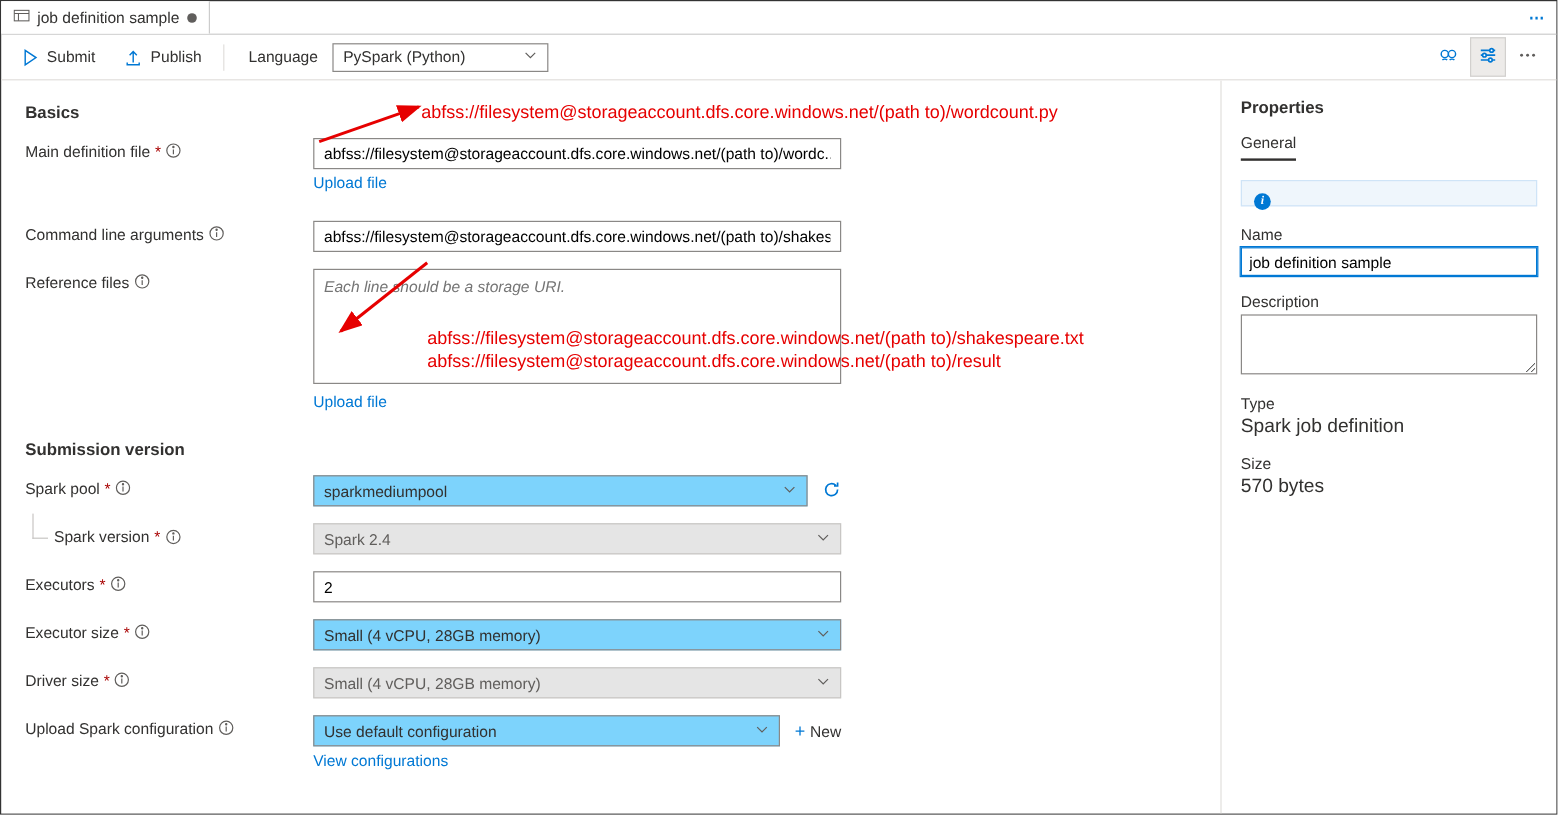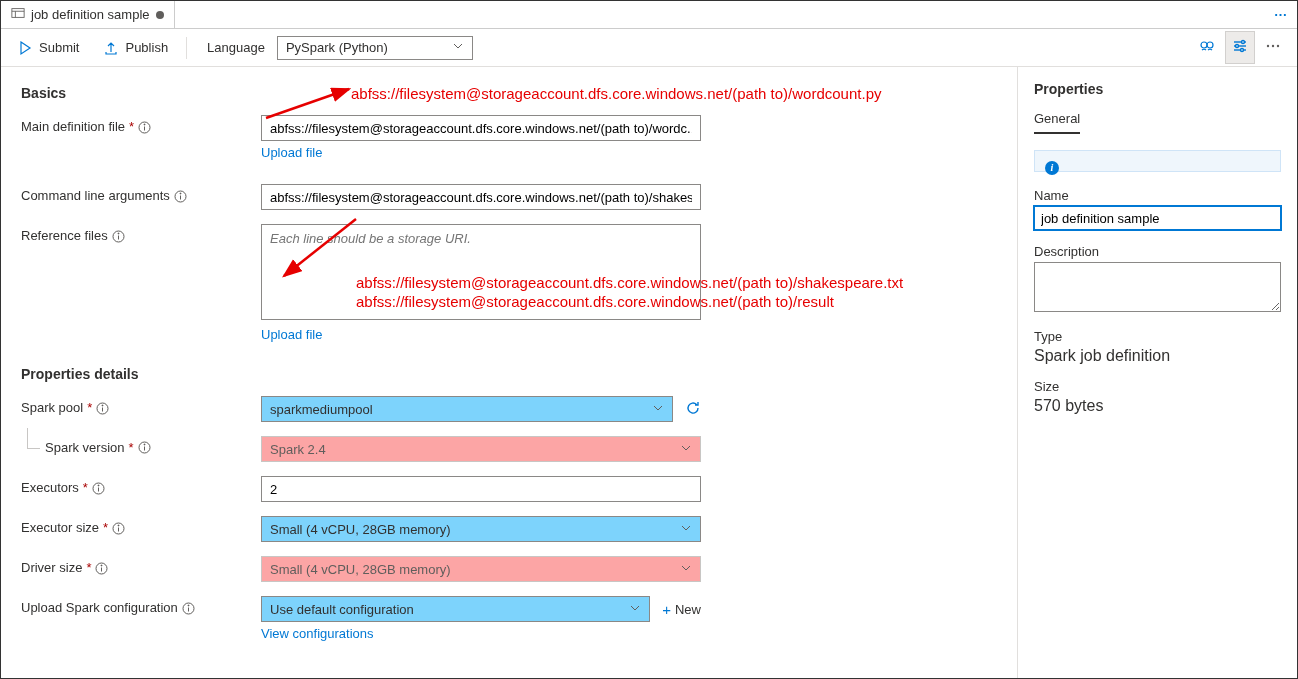--- a/index.html
+++ b/index.html
@@ -11,42 +11,42 @@
 .tab { display: flex; align-items: center; gap: 6px; padding: 0 10px; border-right: 1px solid #ccc; background: #fff; font-size: 13px; }
 .tab-icon svg { width: 14px; height: 14px; }
 .unsaved-dot { width: 8px; height: 8px; border-radius: 50%; background: #605e5c; }
 .tabbar-actions { margin-left: auto; display: flex; align-items: center; padding-right: 8px; color: #0078d4; letter-spacing: 2px; font-weight: bold; }
 
 
 .toolbar { height: 38px; display: flex; align-items: center; gap: 12px; padding: 0 10px; border-bottom: 1px solid #e1dfdd; }
 .tool-btn { display: flex; align-items: center; gap: 6px; background: none; border: none; padding: 4px 6px; color: #323130; font-size: 13px; cursor: pointer; }
 .tool-btn svg, .icon-btn svg { width: 16px; height: 16px; }
 .lang-label { margin-left: 8px; color: #323130; }
-.lang-select { display: flex; align-items: center; justify-content: space-between; border: 1px solid #8a8886; padding: 3px 8px; width: 196px; height: 24px; font-size: 13px; }
+.lang-select { display: flex; align-items: center; justify-content: space-between; border: 1px solid #8a8886; padding: 3px 8px; width: 180px; height: 24px; font-size: 13px; }
 .toolbar-right { margin-left: auto; display: flex; align-items: center; gap: 4px; }
 .icon-btn { background: none; border: none; padding: 6px; cursor: pointer; color: #0078d4; }
 .icon-btn.active { background: #edebe9; border: 1px solid #d2d0ce; }
 .icon-btn.more { color: #605e5c; }
 
 
 .content { flex: 1; display: flex; overflow: hidden; }
 .form-area { flex: 1; overflow-y: auto; padding: 18px 20px; position: relative; }
 .section-title { font-weight: 600; font-size: 14px; margin-bottom: 14px; }
 .form-row { display: flex; align-items: flex-start; margin-bottom: 14px; }
-.form-label { width: 240px; padding-top: 4px; font-size: 13px; display: flex; align-items: flex-end; gap: 4px; }
+.form-label { width: 240px; padding-top: 4px; font-size: 13px; display: flex; align-items: flex-start; gap: 4px; }
 .req { color: #a80000; }
 .info-icon { display: inline-flex; width: 13px; height: 13px; }
 .info-icon svg { width: 13px; height: 13px; stroke: #605e5c; }
 .form-control { width: 440px; }
 .text-input { width: 100%; height: 26px; border: 1px solid #8a8886; padding: 2px 8px; font-size: 13px; font-family: inherit; }
 .textarea { width: 100%; height: 96px; border: 1px solid #8a8886; padding: 6px 8px; font-size: 13px; font-style: italic; color: #605e5c; font-family: inherit; resize: none; }
 .link { color: #0078d4; font-size: 13px; cursor: pointer; display: inline-block; margin-top: 4px; }
 .section-gap { height: 10px; }
 .select-box { width: 100%; height: 26px; border: 1px solid #8a8886; padding: 2px 8px; font-size: 13px; display: flex; align-items: center; justify-content: space-between; background: #7dd3fc; }
-.select-box.disabled { background: #fca5a5; color: #605e5c; border-color: #c8c6c4; }
+.select-box.disabled { background: #e5e5e5; color: #605e5c; border-color: #c8c6c4; }
 .select-box.narrow { width: 390px; }
 .chevron svg { width: 12px; height: 12px; stroke: #605e5c; }
 .inline-controls { display: flex; align-items: center; gap: 12px; }
 .refresh-btn { background: none; border: none; cursor: pointer; color: #0078d4; }
 .refresh-btn svg { width: 16px; height: 16px; }
 .new-btn { display: flex; align-items: center; gap: 4px; color: #323130; background: none; border: none; cursor: pointer; font-size: 13px; }
 .plus { color: #0078d4; font-size: 15px; }
 .sub-indent { margin-left: 24px; display: flex; align-items: center; gap: 4px; position: relative; }
 .sub-indent::before { content: ""; position: absolute; left: -18px; top: -12px; width: 12px; height: 20px; border-left: 1px solid #c8c6c4; border-bottom: 1px solid #c8c6c4; }
 
@@ -214,21 +214,21 @@
             </span>
         </div>
         <div class="form-control">
           <textarea class="textarea" placeholder="Each line should be a storage URI." style=""></textarea>
           <span class="link">Upload file</span>
         </div>
       </div>
 
       <div class="section-gap"></div>
 
-      <div class="section-title">Properties details</div>
+      <div class="section-title">Submission version</div>
 
       <div class="form-row">
         <div class="form-label">
           <span>Spark pool</span>
           <span class="req">*</span>
           <span class="info-icon">
               <svg viewBox="0 0 13 13" fill="none" stroke="currentColor">
                 <circle cx="6.5" cy="6.5" r="5.5"></circle>
                 <line x1="6.5" y1="5.5" x2="6.5" y2="9.5"></line>
                 <circle cx="6.5" cy="3.5" r="0.5" fill="currentColor"></circle>

